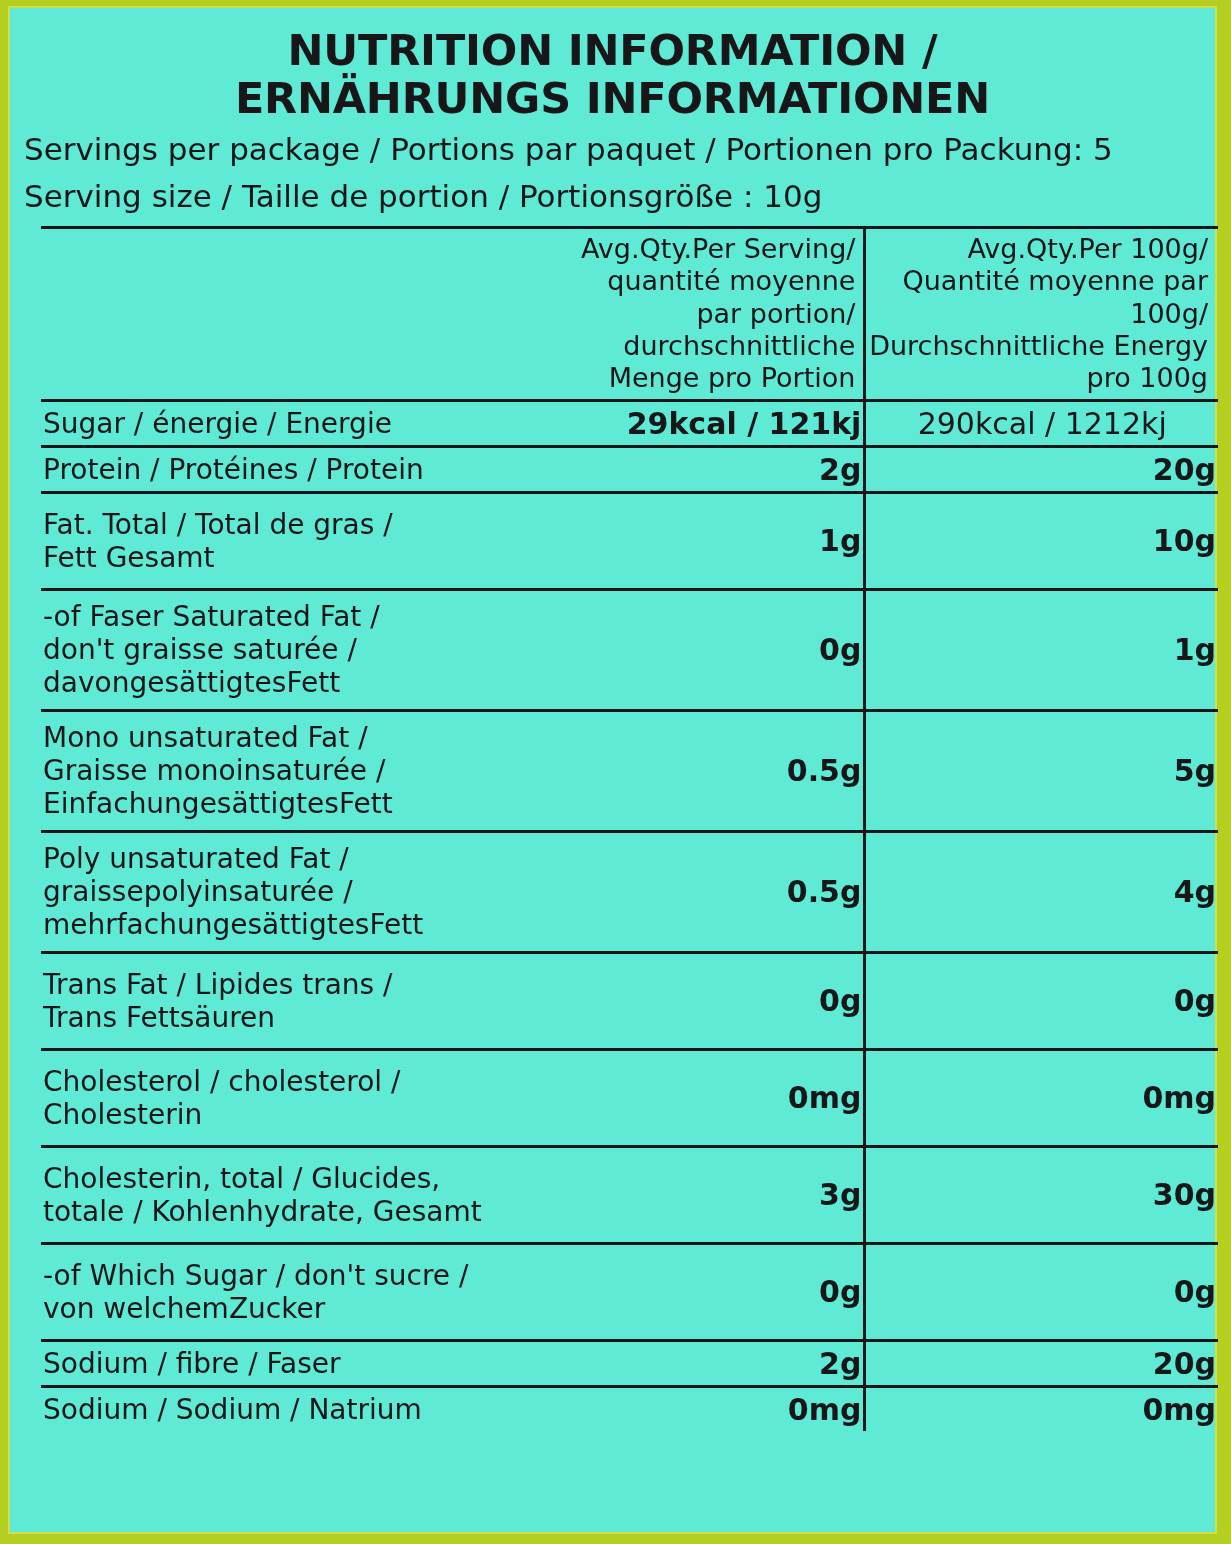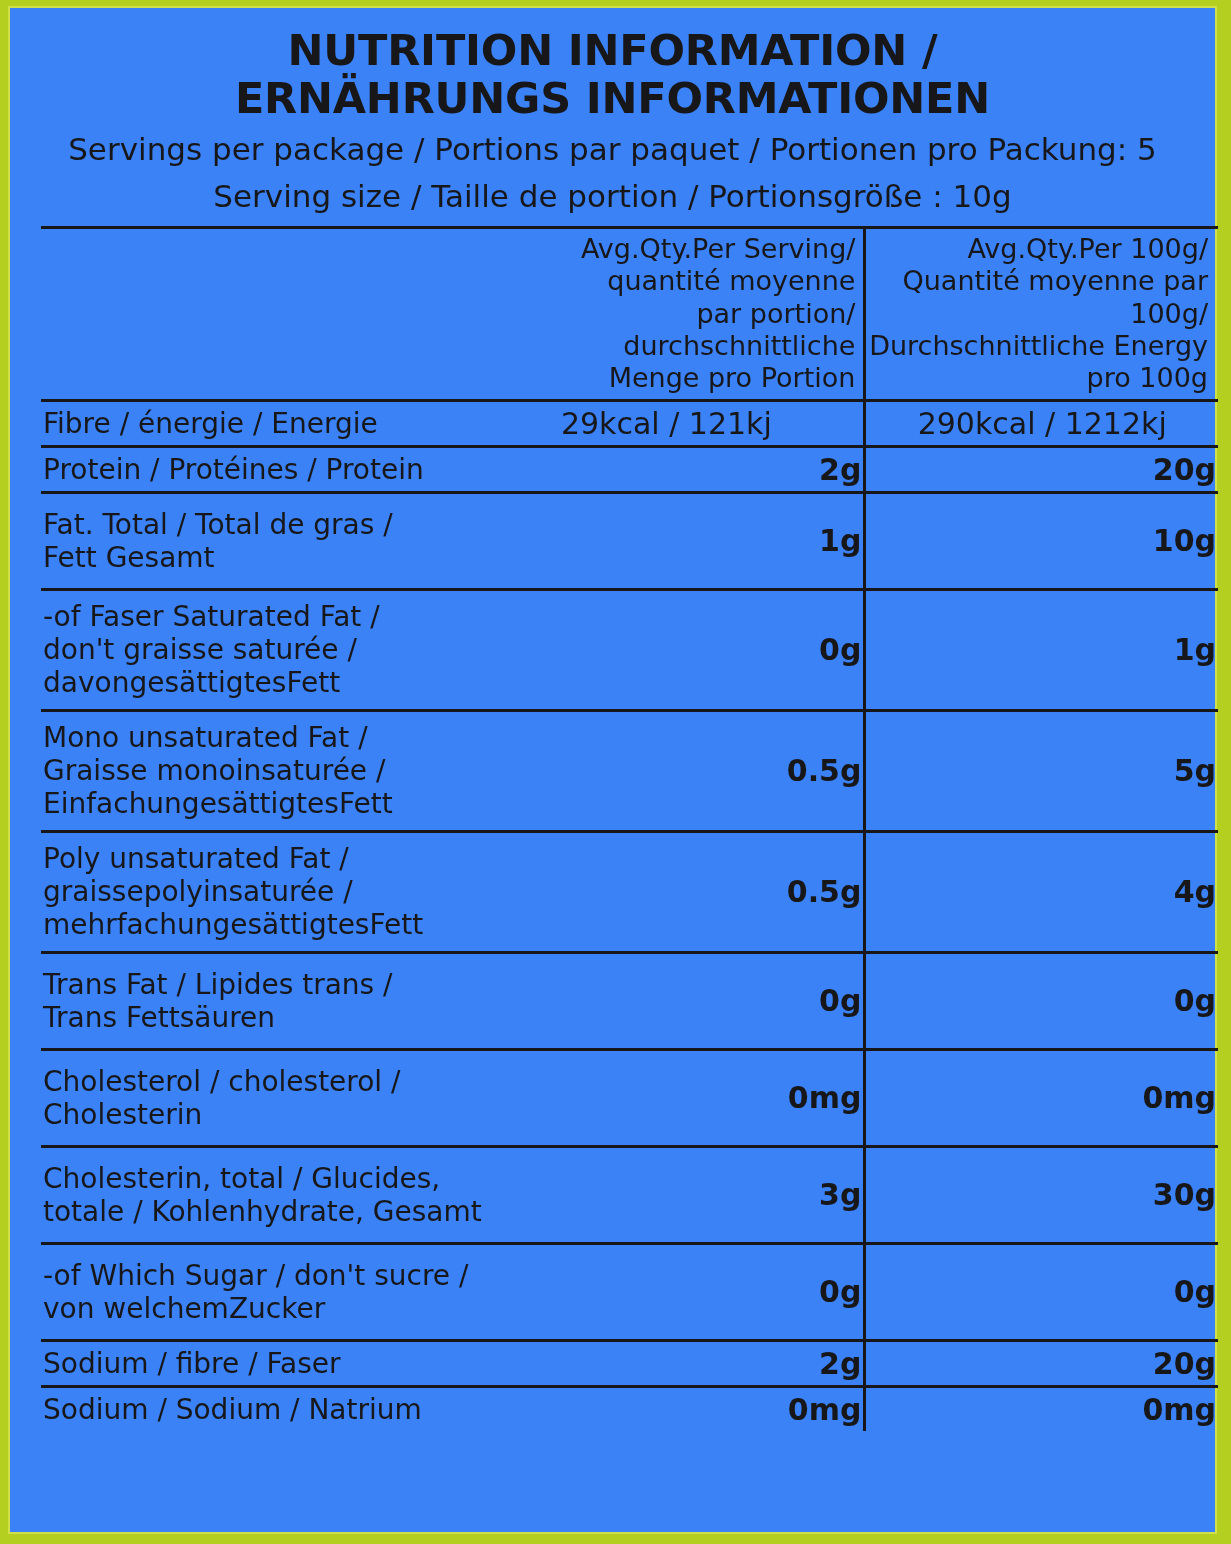--- a/index.html
+++ b/index.html
@@ -12,21 +12,21 @@
     height: 1544px;
     font-family: "DejaVu Sans", sans-serif;
     overflow: hidden;
   }
   .panel {
     position: absolute;
     left: 8px;
     top: 6px;
     width: 1209px;
     height: 1528px;
-    background: #3b82f6;
+    background: #5eead4;
     box-sizing: border-box;
     border: 2px solid #cfe04a;
   }
   .inner {
     position: absolute;
     left: 0;
     top: 0;
     right: 0;
     bottom: 0;
     padding: 12px 14px 0 14px;
@@ -41,21 +41,21 @@
     letter-spacing: -0.2px;
     margin: 6px 0 2px 0;
   }
   .title div {
     white-space: nowrap;
   }
   .title .l2 { letter-spacing: -0.5px; }
   .servings {
     font-size: 31px;
     color: #17171a;
-    text-align: center;
+    text-align: left;
     line-height: 1.25;
     margin-top: 8px;
     white-space: nowrap;
   }
 
   table.nut {
     width: 100%;
     border-collapse: collapse;
     margin-top: 10px;
     table-layout: fixed;
@@ -108,22 +108,22 @@
     padding-right: 16px;
     white-space: nowrap;
   }
   .energy-lbl {
     font-size: 28px;
     padding-left: 6px;
     white-space: nowrap;
   }
   .energy-val {
     font-size: 30px;
-    font-weight: normal;
-    text-align: left;
+    font-weight: bold;
+    text-align: right;
     padding-right: 54px;
     white-space: nowrap;
   }
   .energy-span {
     font-size: 30px;
     font-weight: normal;
     text-align: center;
     white-space: nowrap;
   }
   .tall td { height: 86px; }
@@ -159,21 +159,21 @@
           </td>
           <td class="h-100">
             <div>Avg.Qty.Per 100g/</div>
             <div>Quantité moyenne par 100g/</div>
             <div>Durchschnittliche Energy</div>
             <div>pro 100g</div>
           </td>
         </tr>
 
         <tr>
-          <td class="energy-lbl">Fibre / énergie / Energie</td>
+          <td class="energy-lbl">Sugar / énergie / Energie</td>
           <td class="energy-val">29kcal / 121kj</td>
           <td class="energy-span col-100">290kcal / 1212kj</td>
         </tr>
 
         <tr>
           <td class="lbl">Protein / Protéines / Protein</td>
           <td class="val">2g</td>
           <td class="val100 col-100">20g</td>
         </tr>
 

